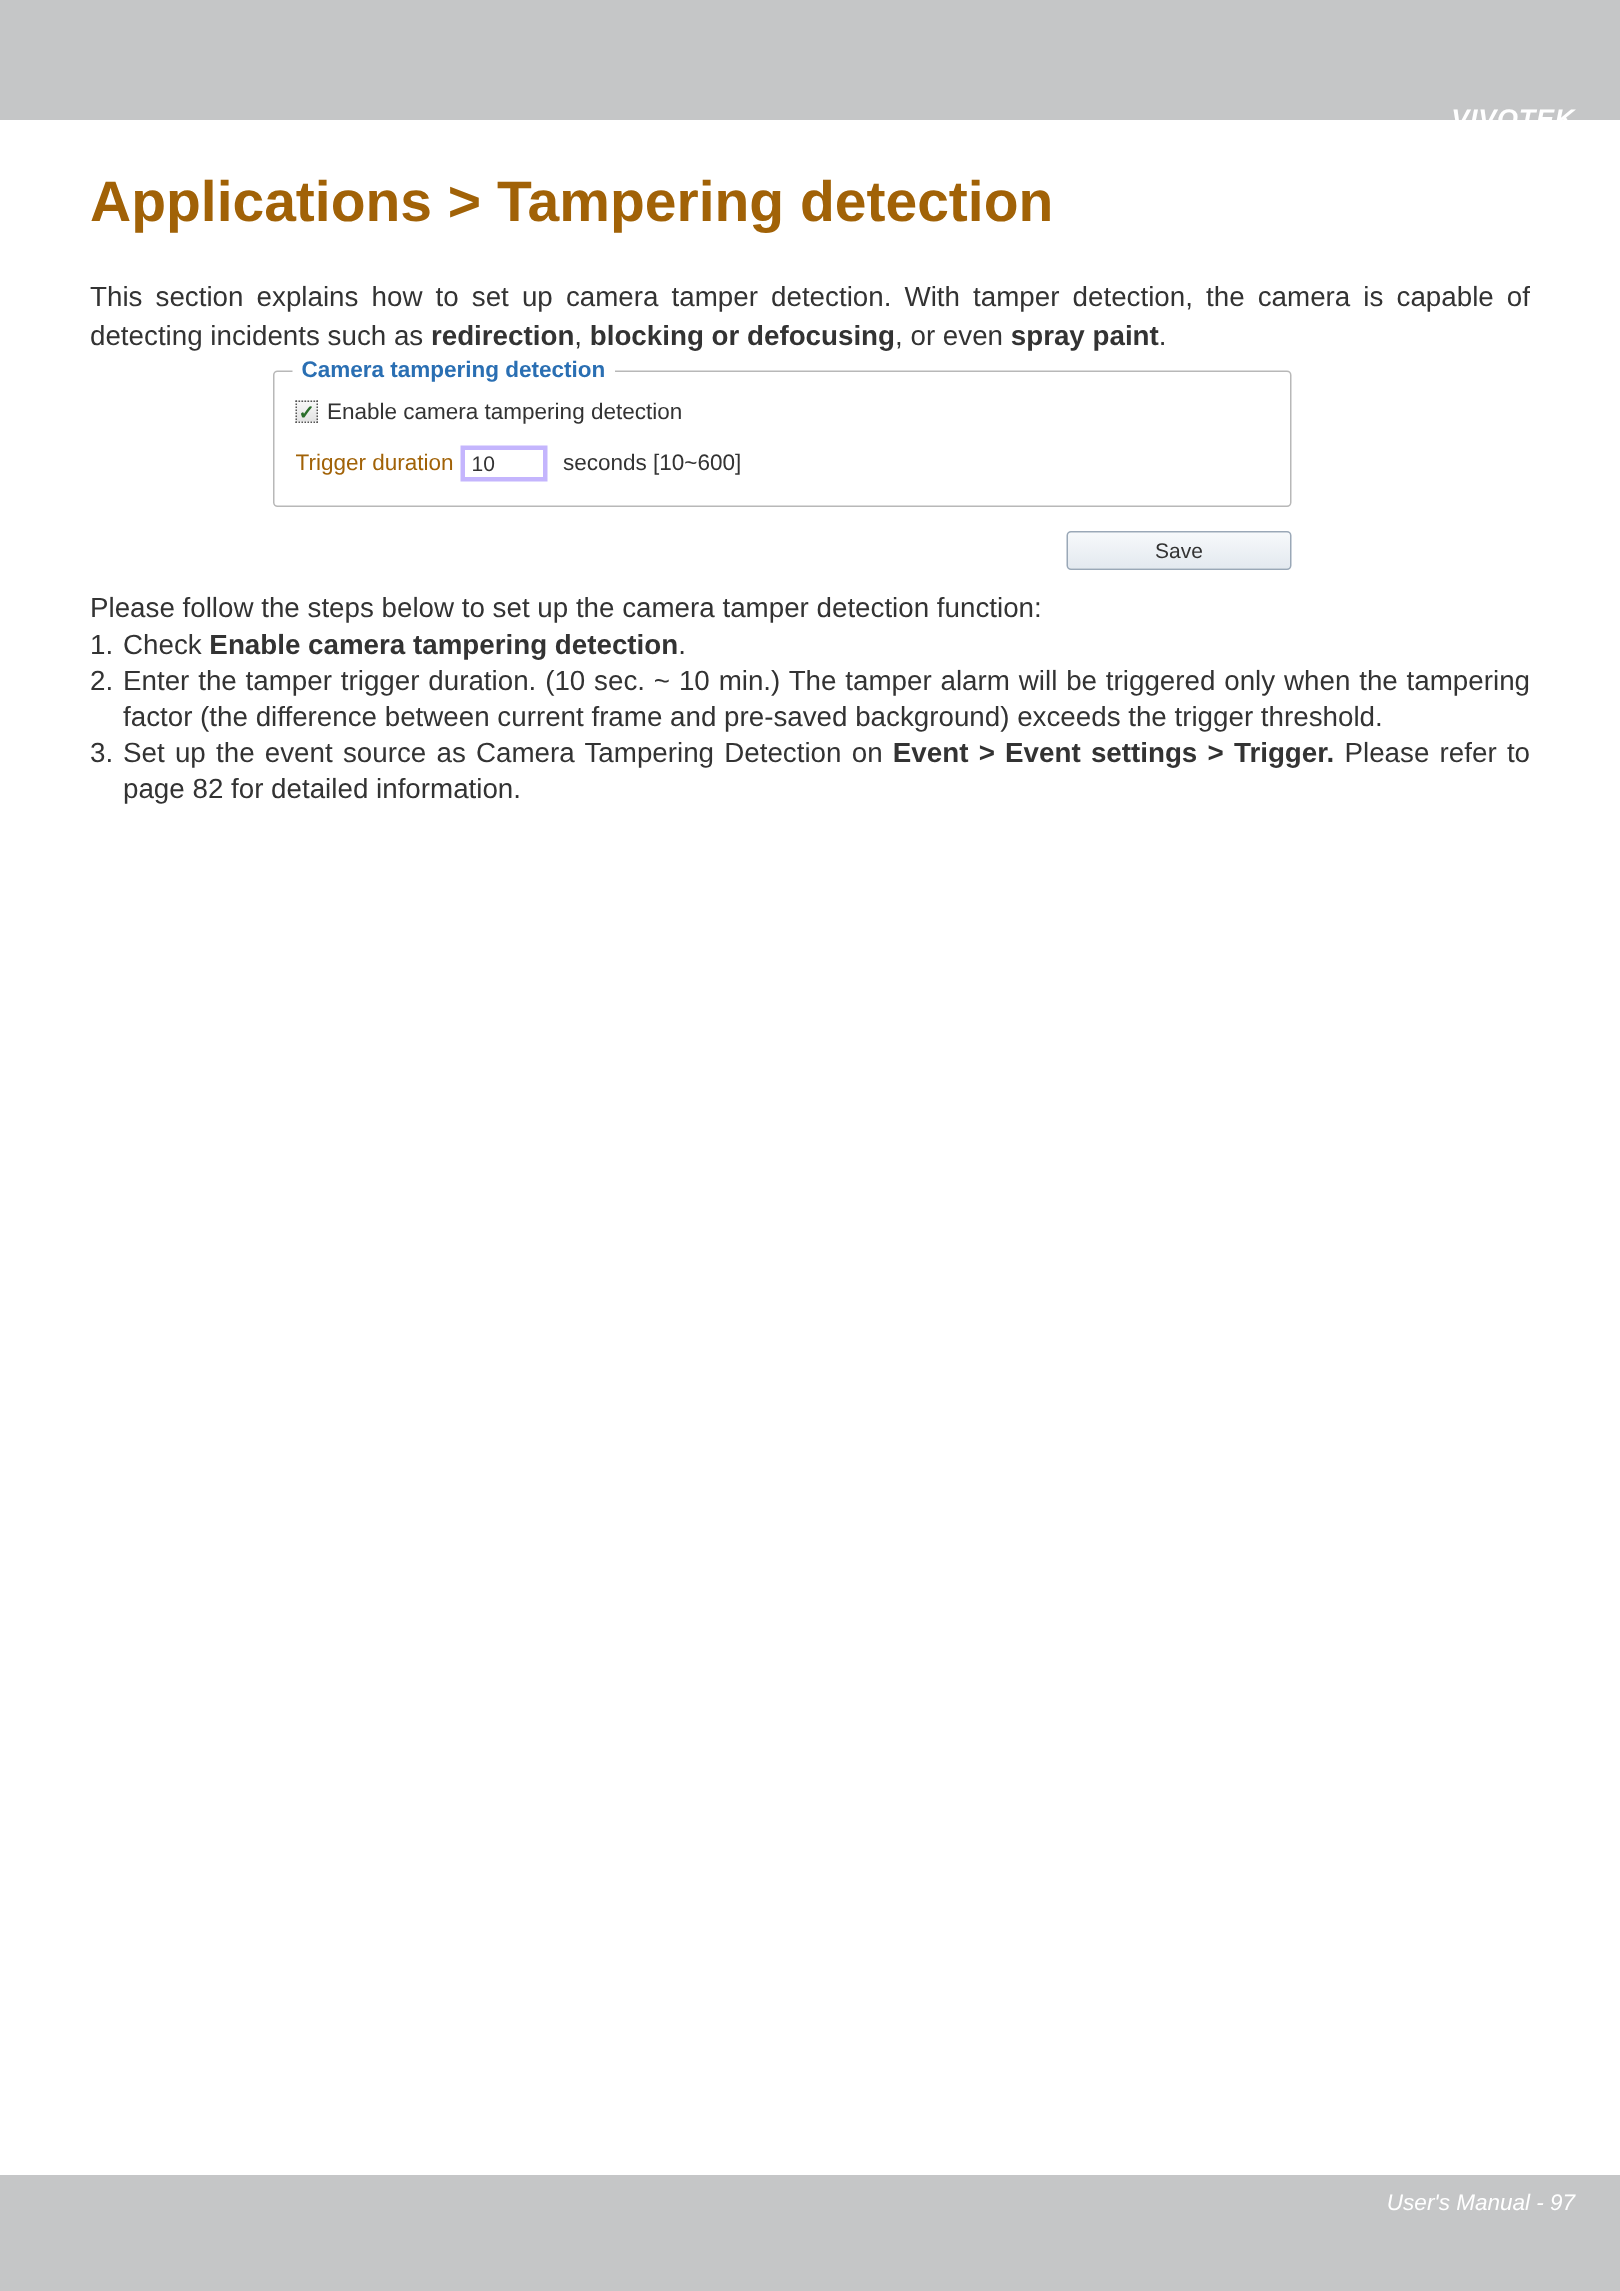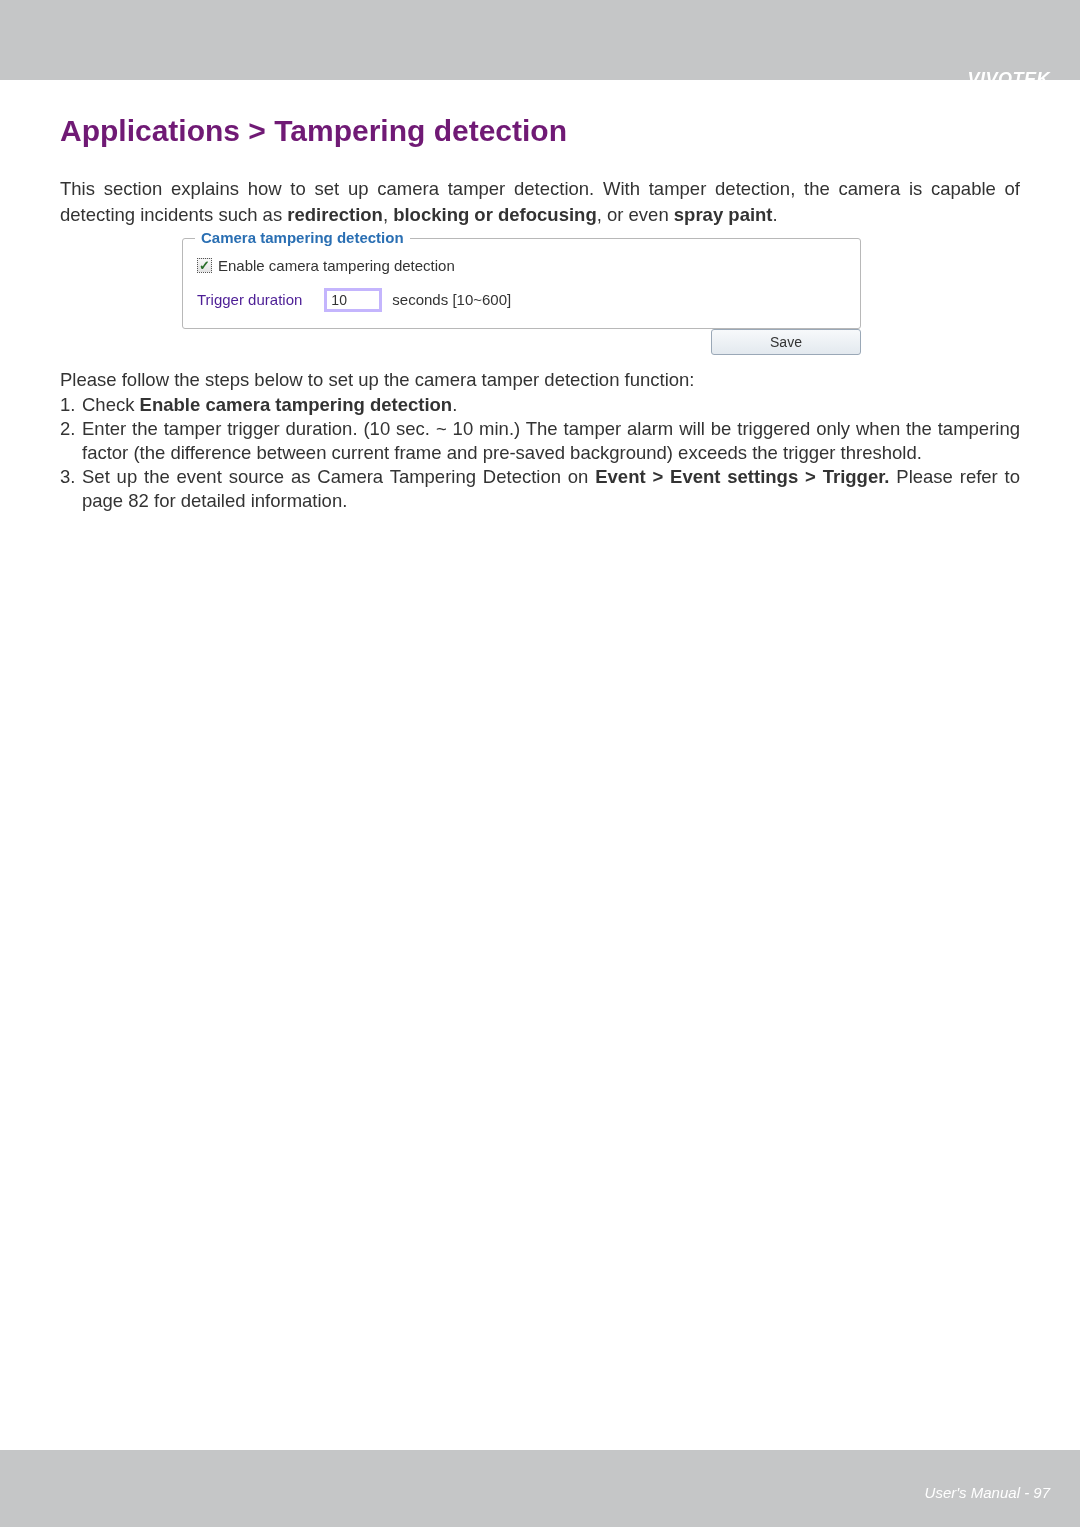--- a/index.html
+++ b/index.html
@@ -31,22 +31,22 @@
       letter-spacing: 0.5px;
     }
     .page-content {
       background: #ffffff;
       margin: 0;
       padding: 32px 60px 40px 60px;
       min-height: 1368px;
       position: relative;
     }
     .breadcrumb-title {
-      color: #701a75;
-      font-size: 30px;
+      color: #a16207;
+      font-size: 38px;
       font-weight: bold;
       margin-bottom: 28px;
     }
     .intro-paragraph {
       color: #333333;
       font-size: 18.5px;
       line-height: 1.4;
       text-align: justify;
       margin-bottom: 10px;
     }
@@ -97,40 +97,41 @@
     }
     .checkbox-label {
       color: #333333;
       font-size: 15px;
     }
     .trigger-row {
       display: flex;
       align-items: center;
     }
     .trigger-label {
-      color: #4c1d95;
-      font-size: 15px;
-      margin-right: 22px;
+      color: #a16207;
+      font-size: 15px;
+      margin-right: 5px;
     }
     .trigger-input {
       width: 58px;
       height: 24px;
       border: 3px solid #c4b5fd;
       padding: 2px 4px;
       font-size: 14px;
       color: #333333;
       background: #ffffff;
       margin-right: 10px;
     }
     .trigger-suffix {
       color: #333333;
       font-size: 15px;
     }
     .save-row {
       text-align: right;
+      margin-top: 16px;
     }
     .save-button {
       width: 150px;
       height: 26px;
       border: 1px solid #9aa8b7;
       background: linear-gradient(#f7f9fb, #e3e9ef);
       color: #333333;
       font-size: 14px;
       border-radius: 3px;
       cursor: pointer;
@@ -164,21 +165,20 @@
       height: 77px;
       background: #c5c6c7;
     }
     .footer-text {
       position: absolute;
       right: 30px;
       top: 10px;
       color: #ffffff;
       font-style: italic;
       font-size: 15px;
-      margin-top: 24px;
     }
   </style>
 </head>
 <body>
 
 <div class="page-header">
   <div class="brand-label">VIVOTEK</div>
 </div>
 
 <div class="page-content">

